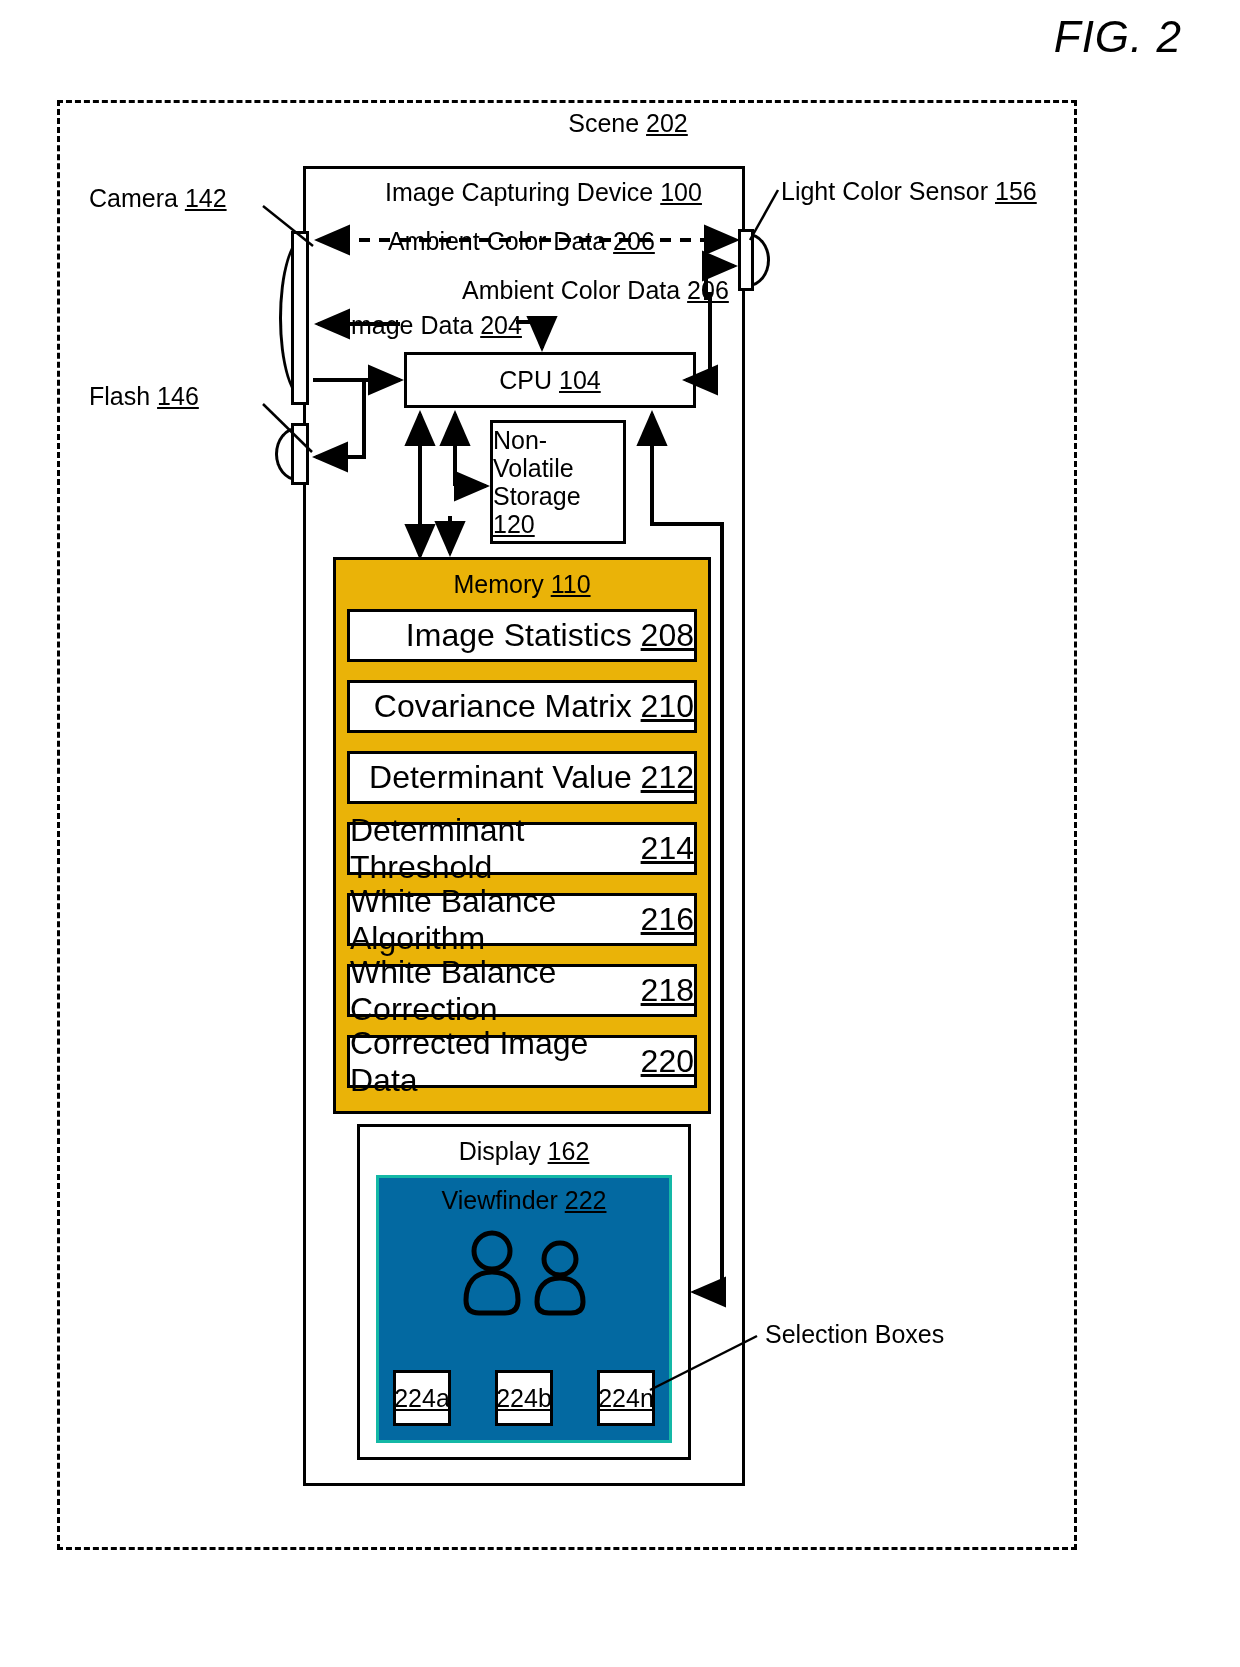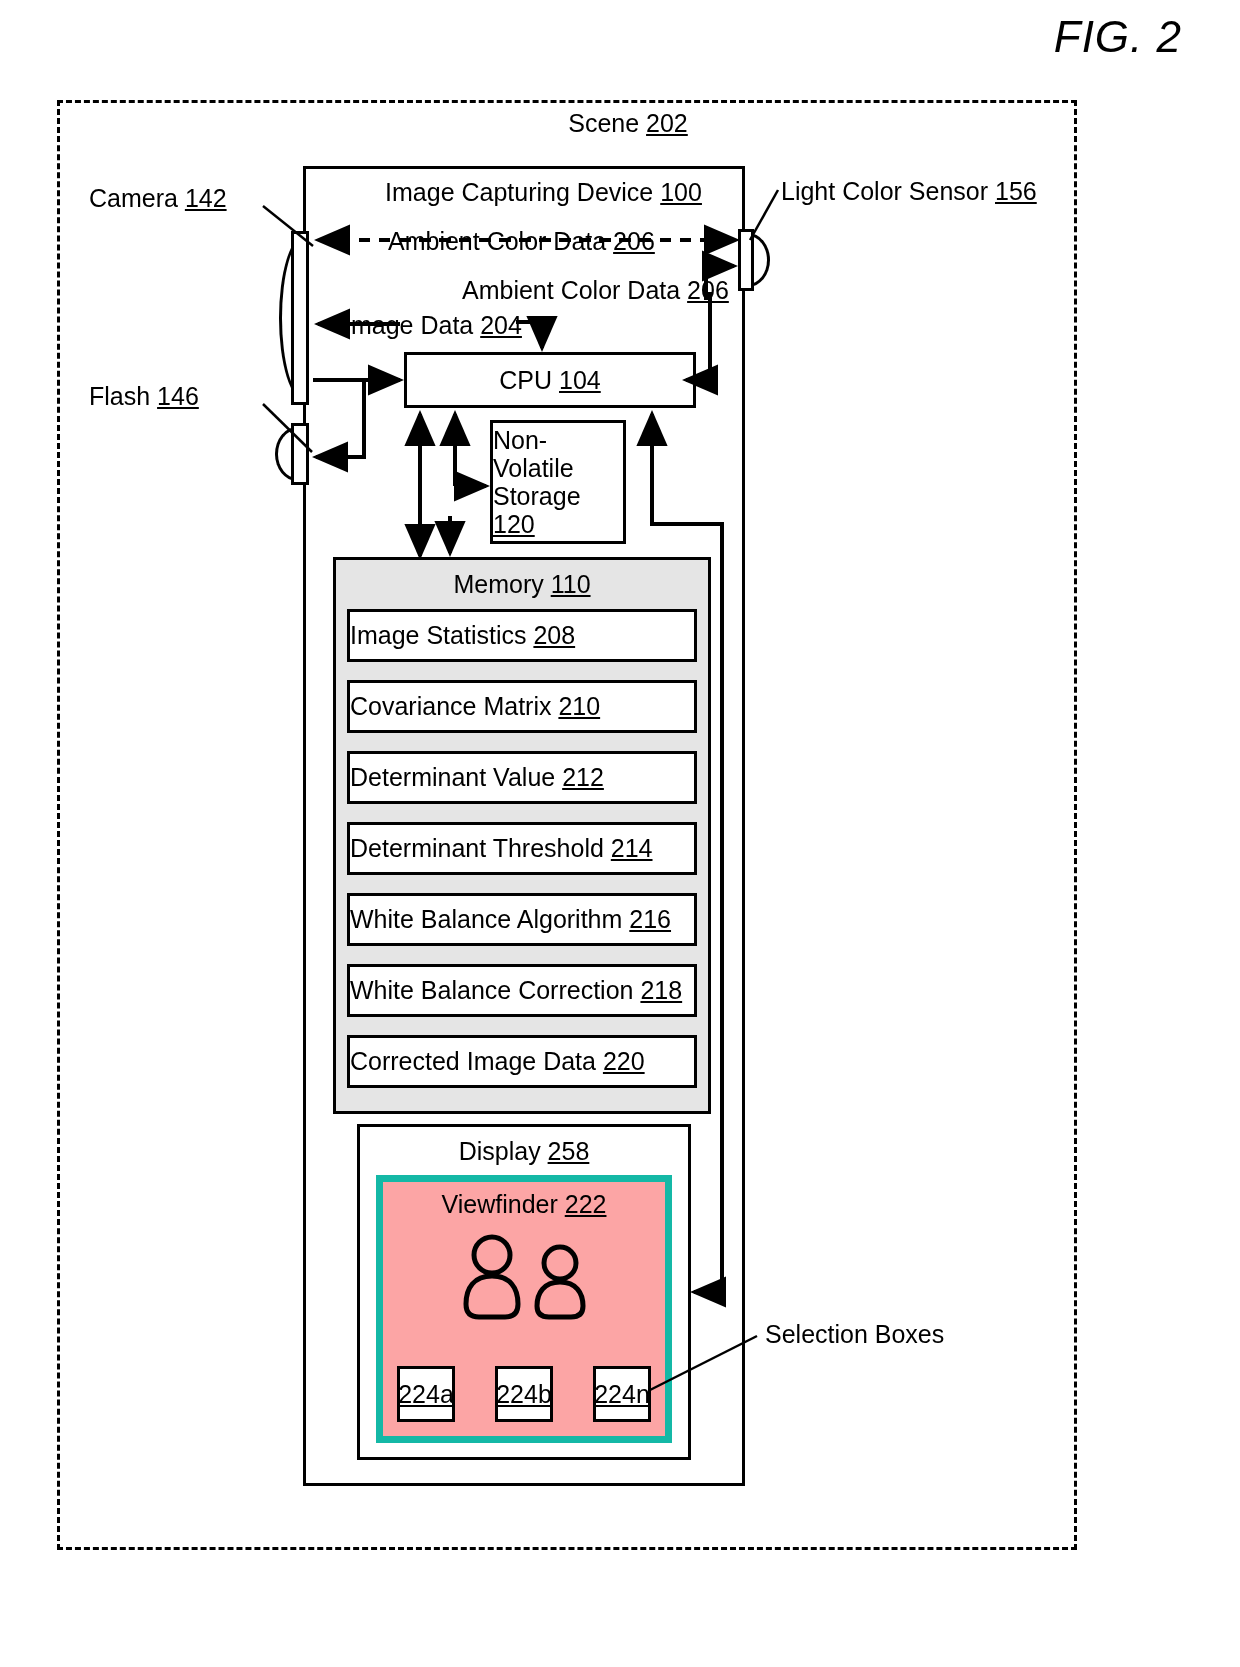--- a/index.html
+++ b/index.html
@@ -187,62 +187,62 @@
   }
 
   
   #memory-box {
     left: 333px;
     top: 557px;
     width: 378px;
     height: 557px;
     border: 3px solid #000;
     box-sizing: border-box;
-    background: #e5e5e5;
+    background: #eab308;
   }
   #memory-title {
     position: absolute; left: 0; right: 0; top: 10px;
     text-align: center; font-size: 25px;
   }
   #memory-items {
     position: absolute;
     left: 11px; right: 11px;
     top: 49px;
   }
   .mem-item {
     height: 53px;
     border: 3px solid #000;
     box-sizing: border-box;
     background: #fff;
     margin-bottom: 18px;
-    display: flex; align-items: center; justify-content: flex-start;
-    font-size: 25px;
+    display: flex; align-items: center; justify-content: flex-end;
+    font-size: 32px;
   }
 
   
   #display-box {
     left: 357px;
     top: 1124px;
     width: 334px;
     height: 336px;
     border: 3px solid #000;
     box-sizing: border-box;
     background: #fff;
   }
   #display-title {
     position: absolute; left: 0; right: 0; top: 10px;
     text-align: center; font-size: 25px;
   }
   #viewfinder-box {
     position: absolute;
     left: 16px; right: 16px;
     top: 48px; bottom: 14px;
-    border: 7px solid #14b8a6;
-    box-sizing: border-box;
-    background: #fca5a5;
+    border: 3px solid #14b8a6;
+    box-sizing: border-box;
+    background: #0369a1;
     text-decoration: underline;
   }
   #viewfinder-title {
     position: absolute; left: 0; right: 0; top: 8px;
     text-align: center; font-size: 25px;
   }
   #people {
     position: absolute;
     left: 0; right: 0; top: 52px;
     display: flex; justify-content: center; align-items: flex-end;
@@ -365,21 +365,21 @@
       </div>
       <div class="mem-item">
         <span>Corrected Image Data</span>&nbsp;<span class="u">220</span>
       </div>
     </div>
   </div>
 
   <div class="abs" id="display-box">
     <div id="display-title">
       <span>Display</span>
-      <span class="u">258</span>
+      <span class="u">162</span>
     </div>
 
     <div id="viewfinder-box">
       <div id="viewfinder-title">
         <span>Viewfinder</span>
         <span class="u">222</span>
       </div>
 
       <div id="people">
 

